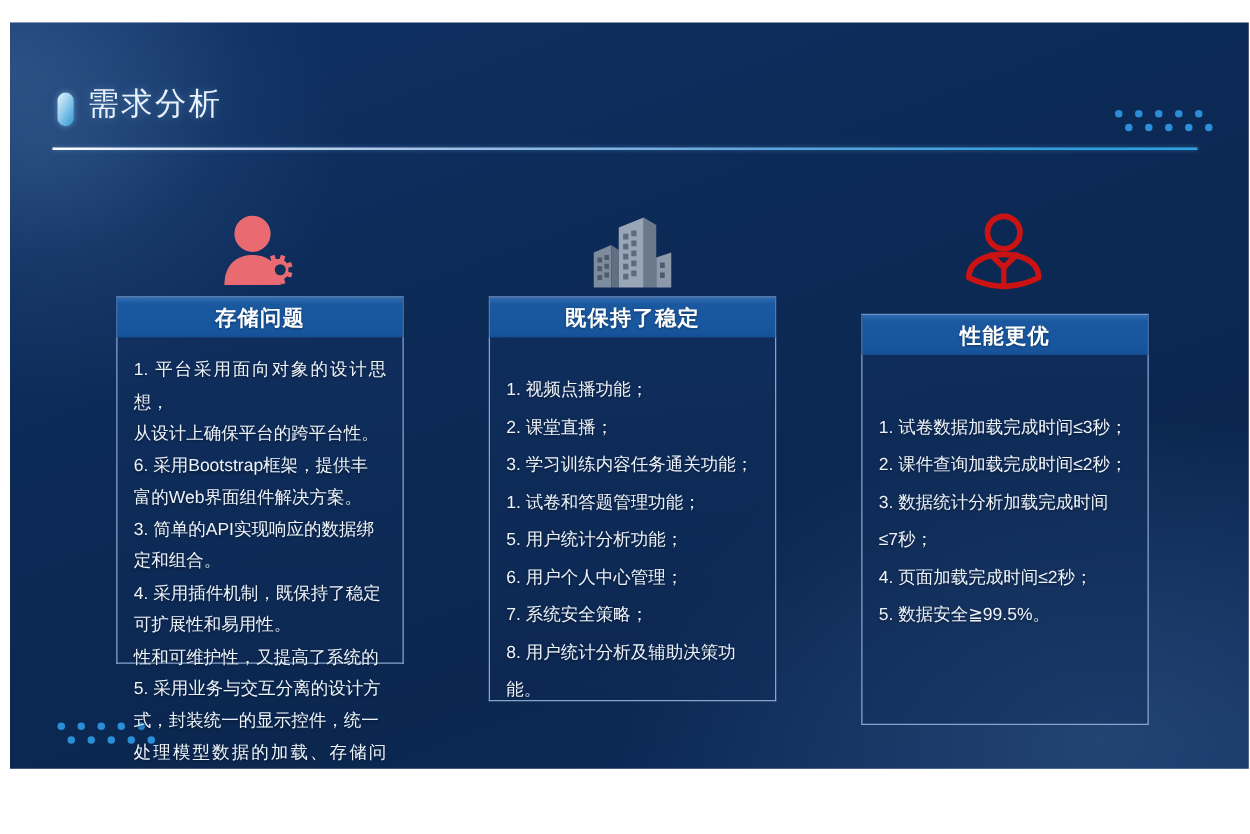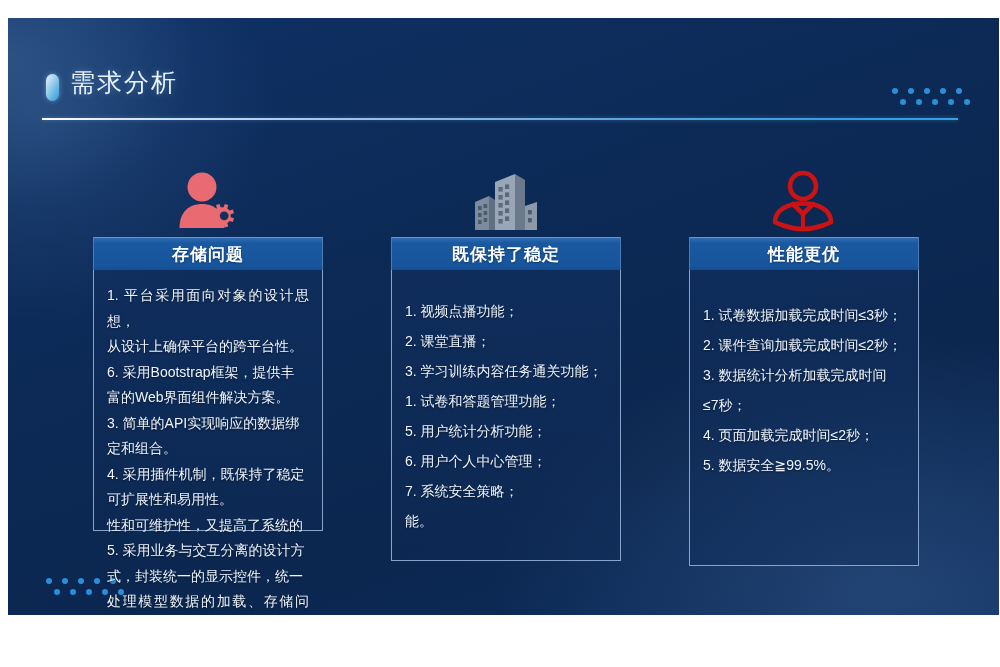--- a/index.html
+++ b/index.html
@@ -102,21 +102,21 @@
   .icon-3 { left: 750px; }
 
   
   .card {
     position: absolute;
     top: 219px;
     width: 230px;
   }
   .card-1 { left: 85px; }
   .card-2 { left: 383px; }
-  .card-3 { left: 681px; }
+  .card-3 { left: 681px; margin-top: 14px; }
 
   .card-header {
     height: 33px;
     line-height: 33px;
     text-align: center;
     background: linear-gradient(180deg, #2f6cb5 0%, #1a589f 16%, #17559d 85%, #144f95 100%);
     border-top: 1px solid #6d93c5;
     border-left: 1px solid #4d7cb4;
     border-right: 1px solid #4d7cb4;
     color: #ffffff;
@@ -132,21 +132,21 @@
     background: linear-gradient(180deg, rgba(18,48,96,0.55) 0%, rgba(14,42,86,0.35) 100%);
     box-sizing: border-box;
     padding: 14px 13px 12px 13px;
   }
   .card-1 .card-body { height: 261px; }
   .card-2 .card-body { height: 291px; }
   .card-3 .card-body { height: 296px; }
 
   .card-1 .card-body { padding-top: 13px; }
   .card-2 .card-body { padding-top: 26px; }
-  .card-3 .card-body { padding-top: 30px; }
+  .card-3 .card-body { padding-top: 42px; }
 
   .body-line {
     color: #eef4fb;
     font-size: 14px;
     line-height: 25px;
     text-align: justify;
     text-shadow: 0 1px 2px rgba(0,0,0,0.45);
     margin: 0;
   }
   .card-1 .body-line { line-height: 25.5px; }
@@ -274,20 +274,21 @@
     <div class="card card-2">
       <div class="card-header">既保持了稳定</div>
       <div class="card-body">
         <p class="body-line">1. 视频点播功能；</p>
         <p class="body-line">2. 课堂直播；</p>
         <p class="body-line">3. 学习训练内容任务通关功能；</p>
         <p class="body-line">1. 试卷和答题管理功能；</p>
         <p class="body-line">5. 用户统计分析功能；</p>
         <p class="body-line">6. 用户个人中心管理；</p>
         <p class="body-line">7. 系统安全策略；</p>
+        <p class="body-line">8. 用户统计分析及辅助决策功</p>
         <p class="body-line">能。</p>
       </div>
     </div>
 
     <div class="card card-3">
       <div class="card-header">性能更优</div>
       <div class="card-body">
         <p class="body-line">1. 试卷数据加载完成时间≤3秒；</p>
         <p class="body-line">2. 课件查询加载完成时间≤2秒；</p>
         <p class="body-line">3. 数据统计分析加载完成时间</p>

